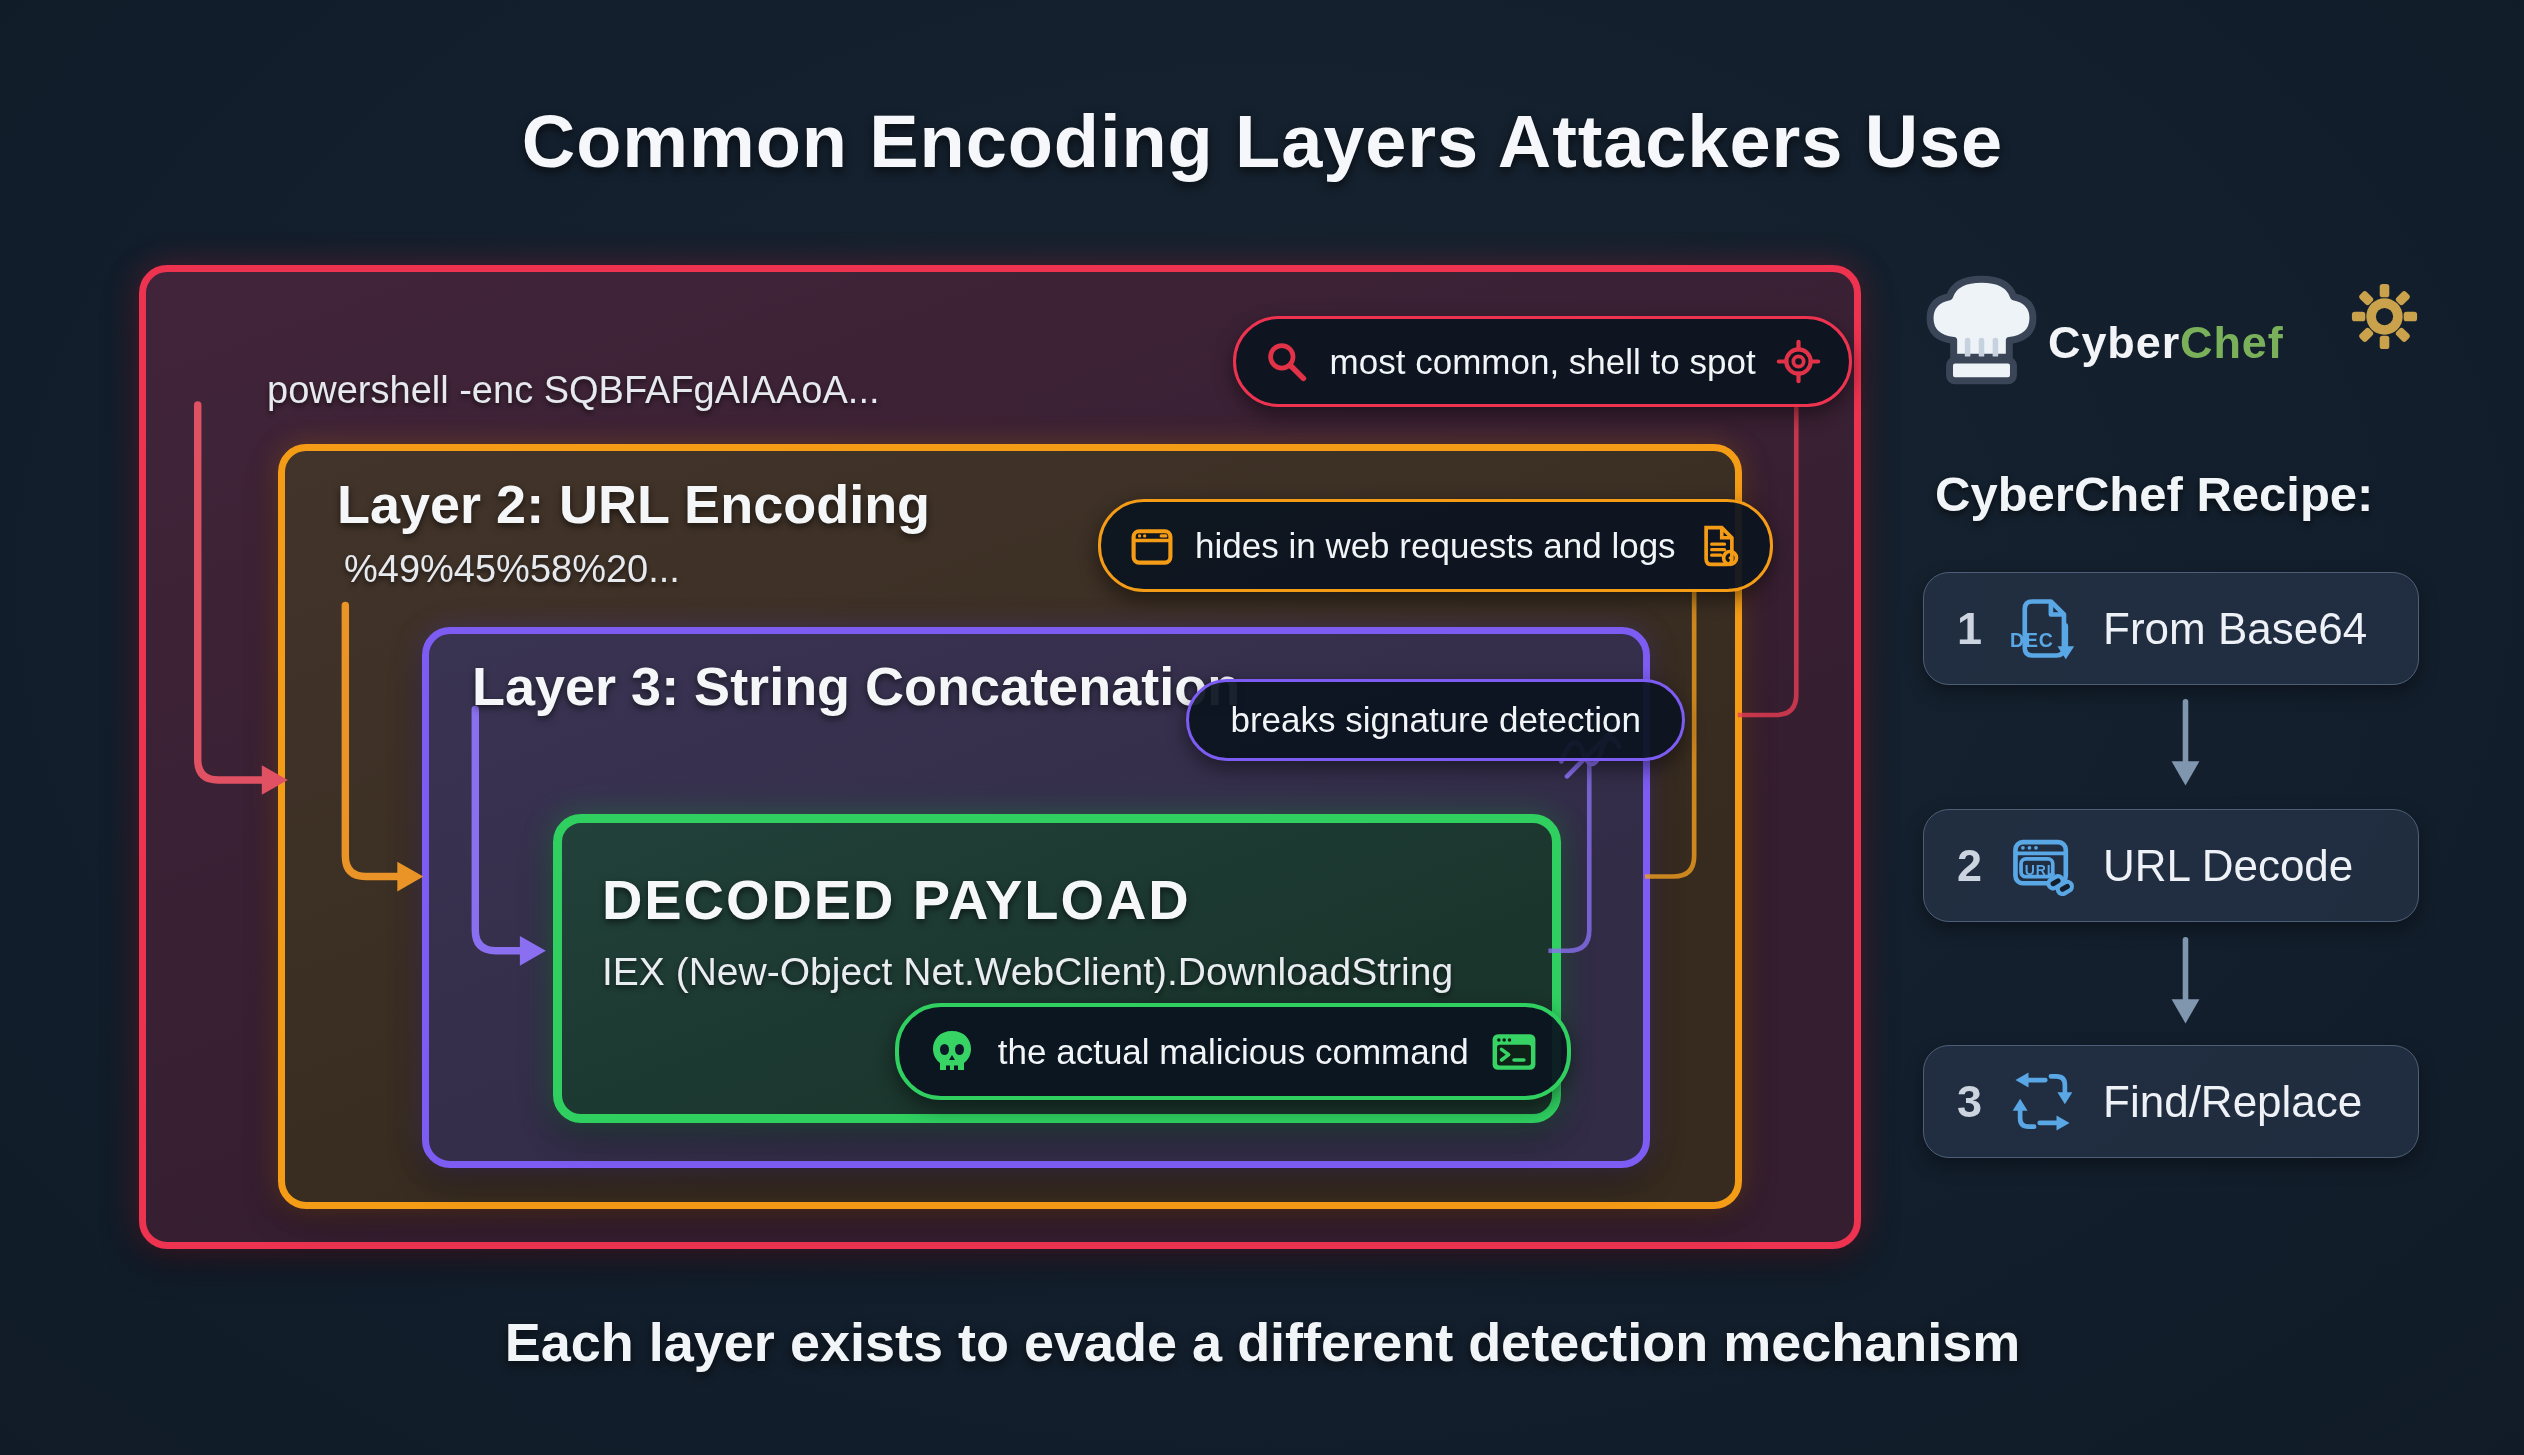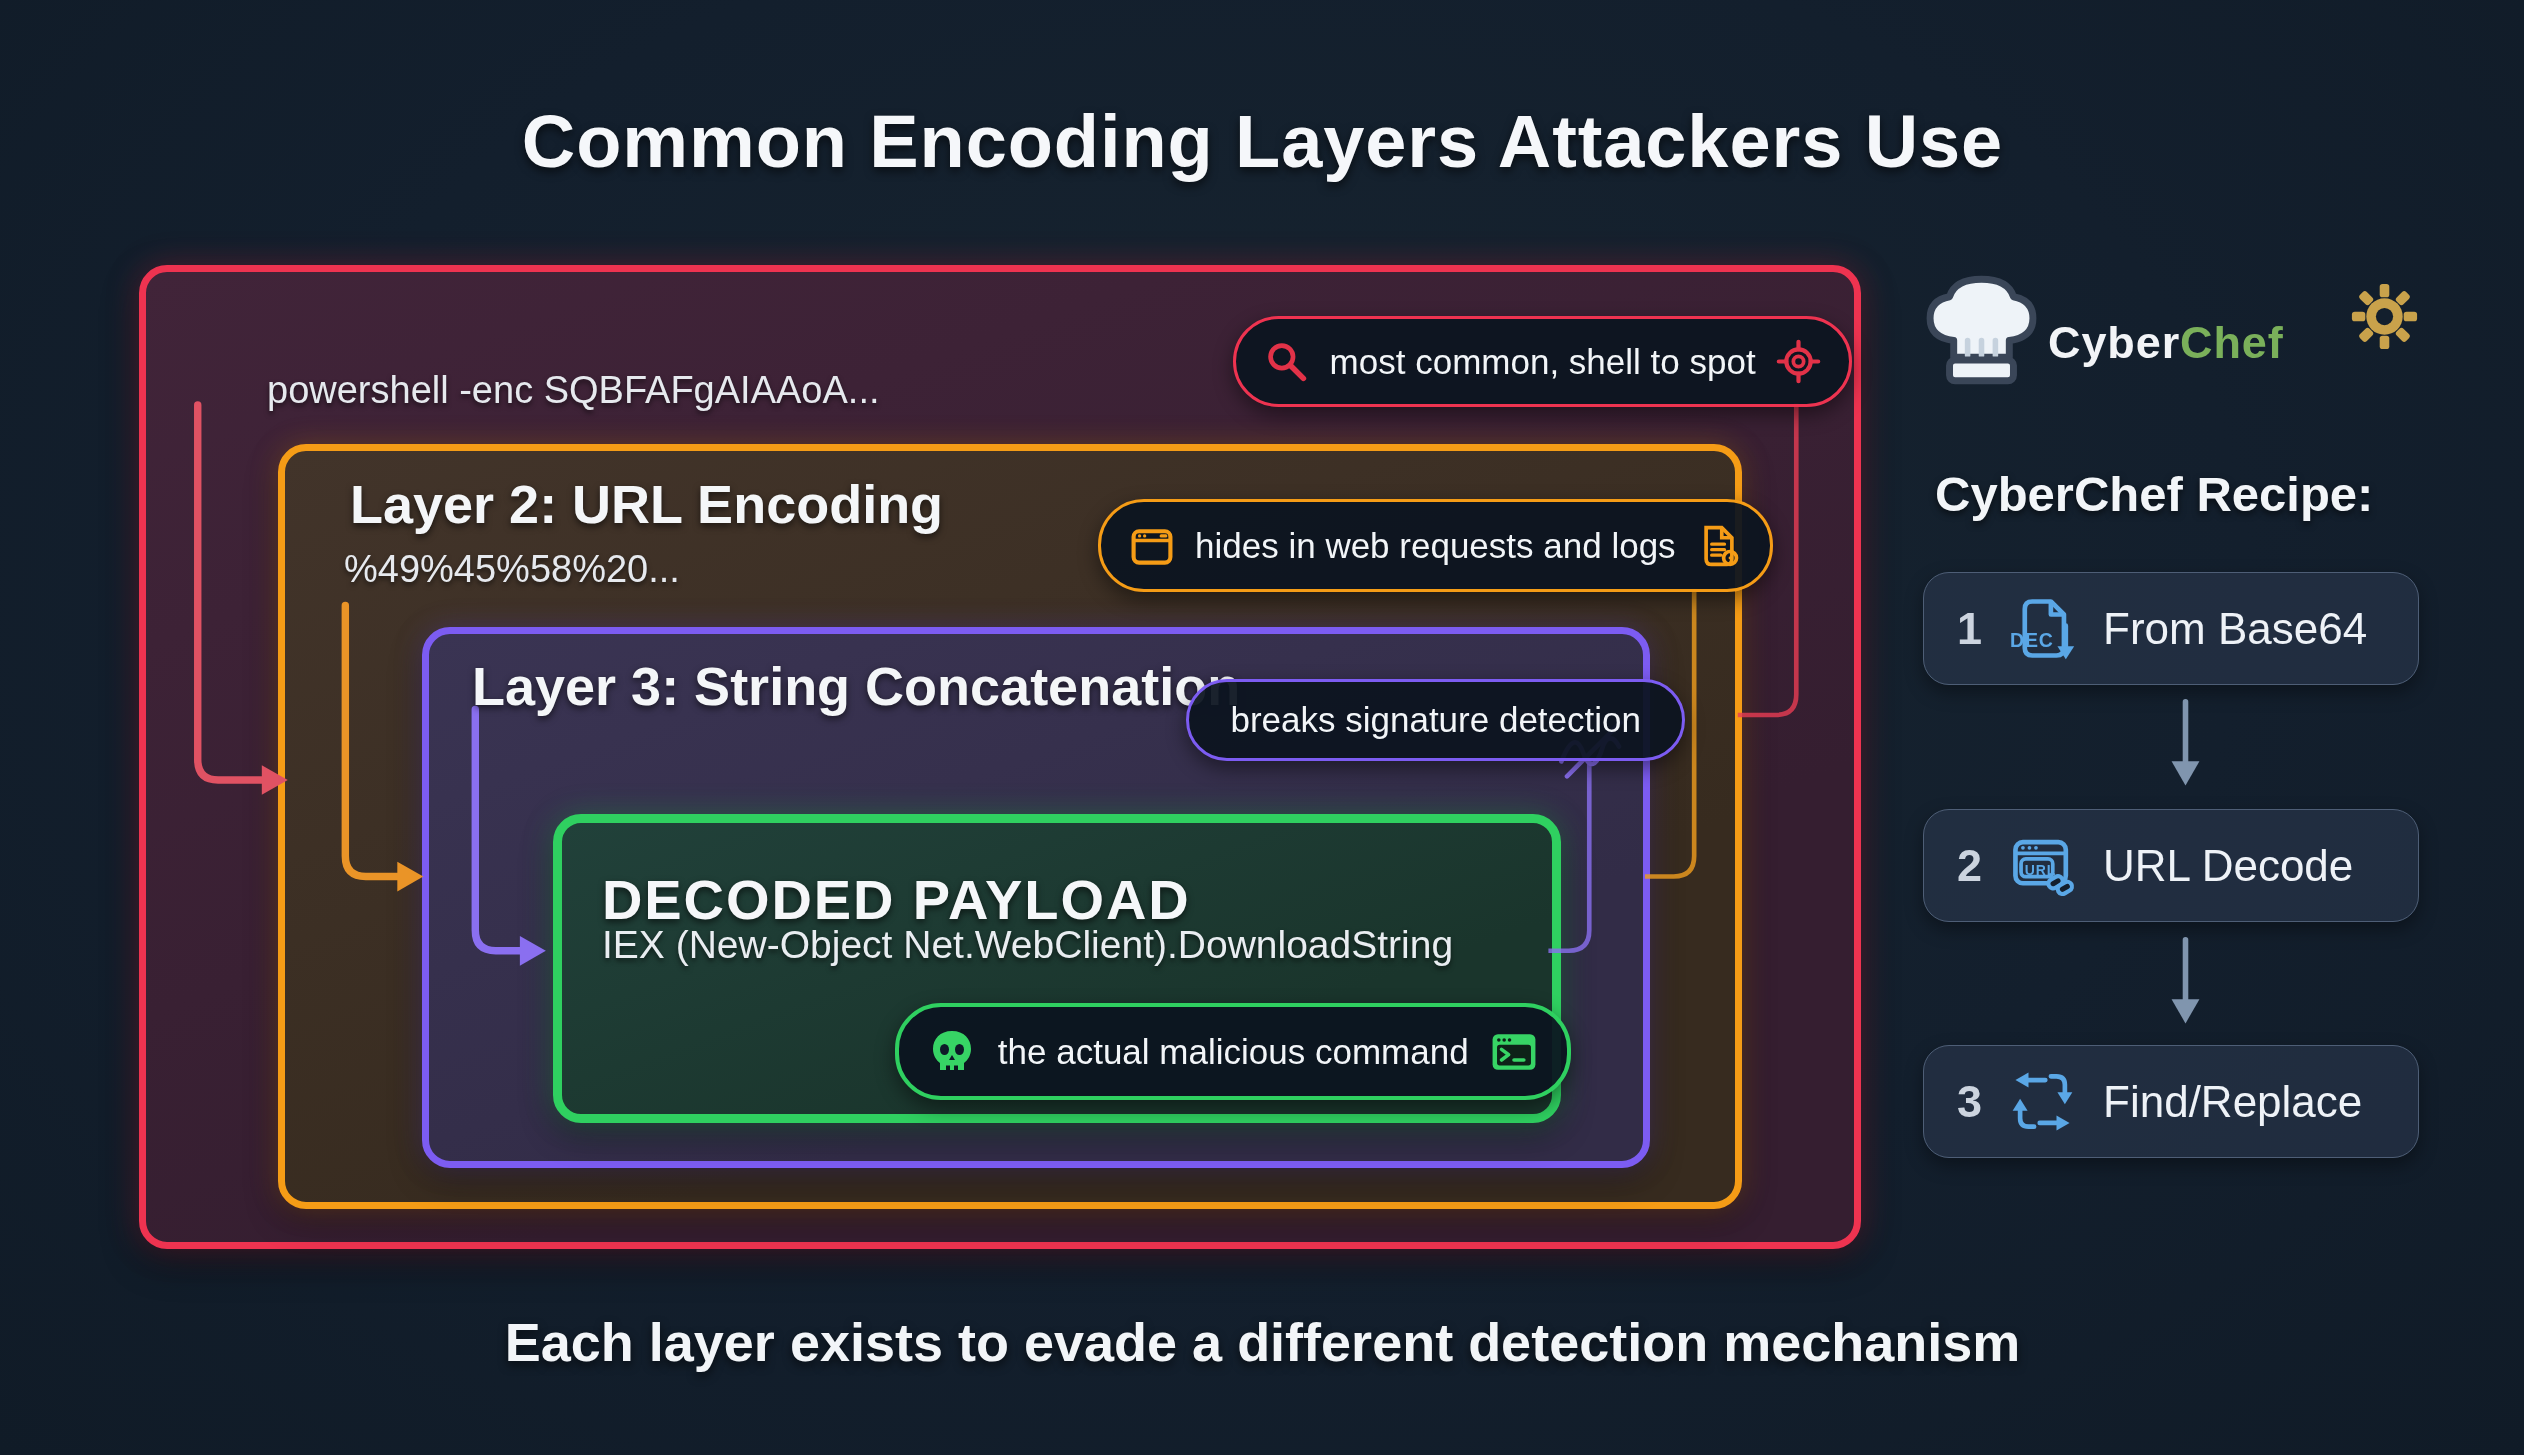--- a/index.html
+++ b/index.html
@@ -104,21 +104,21 @@
     <span>most common, shell to spot</span>
     <span>
       <svg width="45" height="45" viewBox="0 0 48 48" fill="none">
         <circle cx="24" cy="24" r="13" stroke="#e23248" stroke-width="4.5"></circle>
         <circle cx="24" cy="24" r="5.5" stroke="#e23248" stroke-width="4"></circle>
         <path d="M24 3 V11 M24 37 V45 M3 24 H11 M37 24 H45" stroke="#e23248" stroke-width="4.5" stroke-linecap="round"></path>
       </svg>
     </span>
   </div>
 
-  <div class="abs layer-title" style="left:350px;top:473px;">Layer 2: URL Encoding</div>
+  <div class="abs layer-title" style="left:337px;top:473px;">Layer 2: URL Encoding</div>
   <div class="abs layer-code" style="left:344px;top:548px;">%49%45%58%20...</div>
   <div class="badge badge-orange">
     <span>
       <svg width="46" height="46" viewBox="0 0 50 50" fill="none">
         <rect x="5" y="9" width="40" height="34" rx="6" stroke="#f59c16" stroke-width="4.5"></rect>
         <path d="M5 19 H45" stroke="#f59c16" stroke-width="4"></path>
         <circle cx="11.5" cy="14" r="1.8" fill="#f59c16"></circle>
         <circle cx="17" cy="14" r="1.8" fill="#f59c16"></circle>
         <path d="M35 14 h5" stroke="#f59c16" stroke-width="3.5" stroke-linecap="round"></path>
       </svg>
@@ -134,21 +134,21 @@
       </svg>
     </span>
   </div>
 
   <div class="abs layer-title" style="left:472px;top:655px;">Layer 3: String Concatenation</div>
   <div class="badge badge-purple">
     <span>breaks signature detection</span>
   </div>
 
   <div class="abs payload-title" style="left:602px;top:843px;">DECODED PAYLOAD</div>
-  <div class="abs payload-code" style="left:602px;top:919px;">
+  <div class="abs payload-code" style="left:602px;top:946px;">
     <div>IEX (New-Object Net.WebClient).DownloadString</div>
   </div>
   <div class="badge badge-green">
     <span>
       <svg width="50" height="50" viewBox="0 0 100 100">
         <path d="M50 8 C26 8 12 24 12 44 c0 12 6 22 14 28 v14 h12 v-9 h8 v9 h8 v-9 h8 v9 h12 V72 c8 -6 14 -16 14 -28 C88 24 74 8 50 8 Z" fill="#37d465"></path>
         <ellipse cx="35" cy="45" rx="9" ry="11" fill="#0e1a28"></ellipse>
         <ellipse cx="65" cy="45" rx="9" ry="11" fill="#0e1a28"></ellipse>
         <path d="M50 56 l6 10 h-12 Z" fill="#0e1a28"></path>
       </svg>

